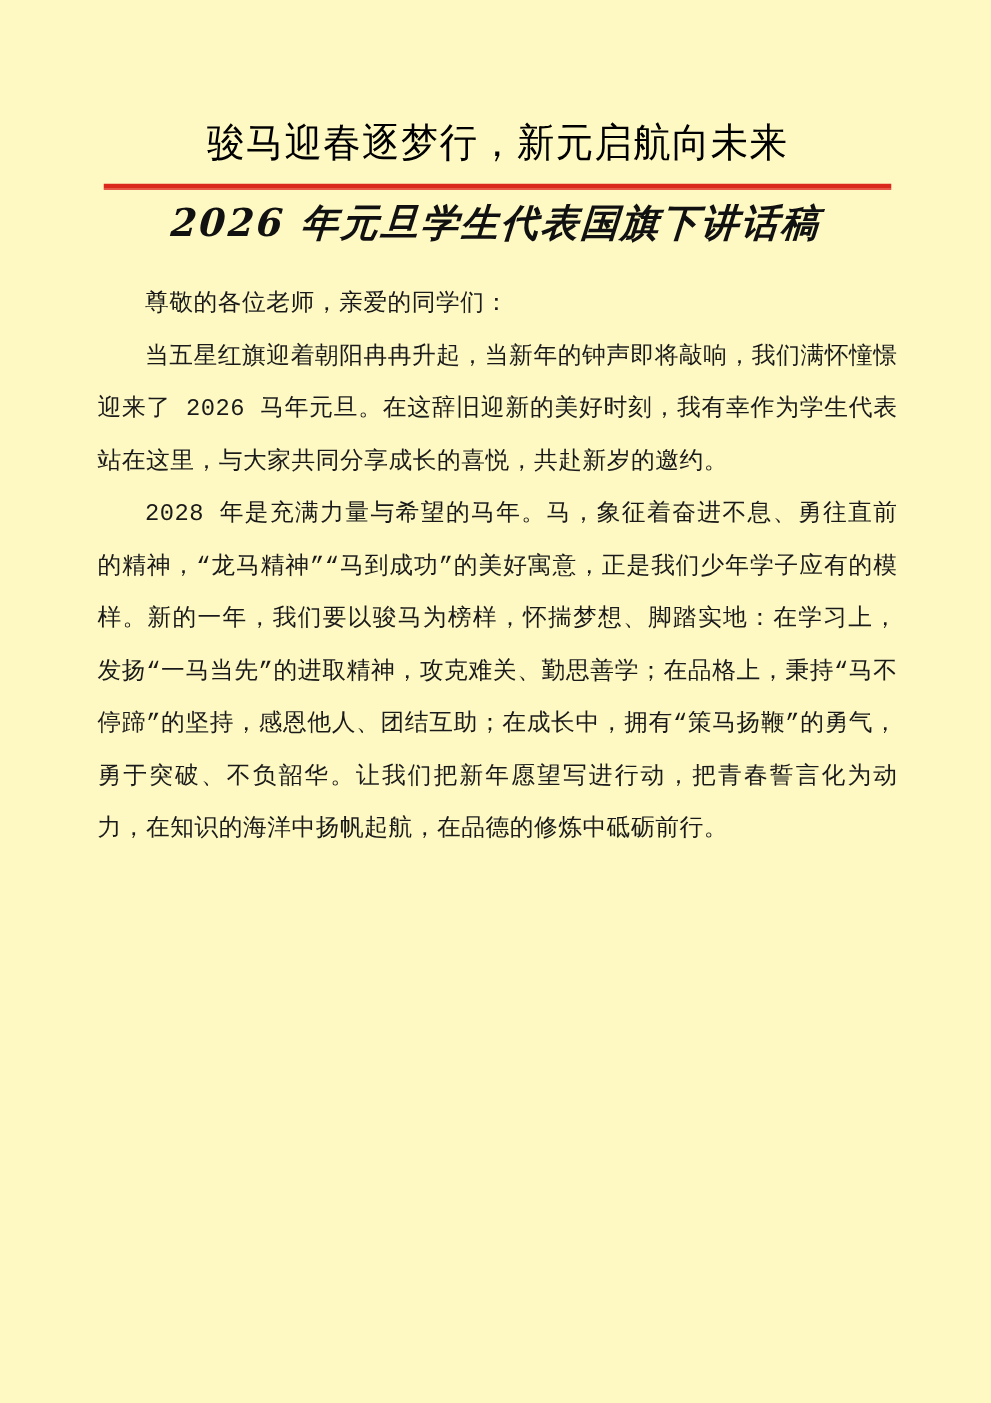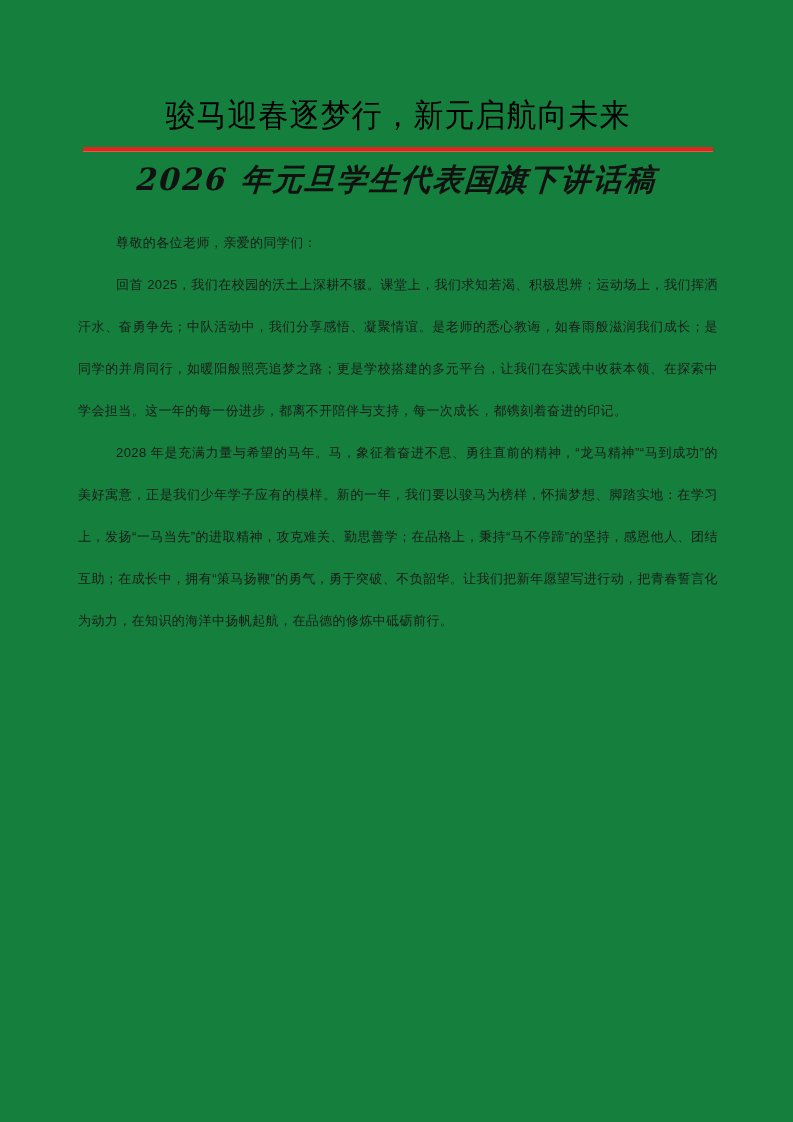--- a/index.html
+++ b/index.html
@@ -6,21 +6,21 @@
   html, body {
     margin: 0;
     padding: 0;
     background: #ffffff;
   }
 
   .page {
     position: relative;
     width: 793px;
     height: 1122px;
-    background: #15803d;
+    background: #fef9c3;
     margin: 0 auto;
     overflow: hidden;
     box-sizing: border-box;
   }
 
   .doc-body {
     position: absolute;
     left: 78px;
     top: 0;
     width: 640px;
@@ -67,22 +67,22 @@
     transform: skewX(-4deg) scaleY(1.02);
     transform-origin: center top;
   }
 
   
   .content {
     margin-top: 24px;
   }
 
   p.para {
-    font-family: Liberation Sans, sans-serif;
-    font-size: 13px;
+    font-family: Liberation Mono, monospace;
+    font-size: 19px;
     line-height: 42px;
     color: #1a1a1a;
     margin: 0;
     text-align: justify;
     text-justify: inter-character;
     text-indent: 38px;
     letter-spacing: 0.4px;
     word-break: break-all;
   }
 </style>
@@ -95,18 +95,18 @@
     <div class="title-block">
       <div class="title-main">骏马迎春逐梦行，新元启航向未来</div>
 
       <hr class="title-rule" style="border-top-color: rgb(218, 41, 28);">
 
       <div class="title-sub">2026 年元旦学生代表国旗下讲话稿</div>
     </div>
 
     <div class="content">
       <p class="para">尊敬的各位老师，亲爱的同学们：</p>
-      <p class="para">回首 2025，我们在校园的沃土上深耕不辍。课堂上，我们求知若渴、积极思辨；运动场上，我们挥洒汗水、奋勇争先；中队活动中，我们分享感悟、凝聚情谊。是老师的悉心教诲，如春雨般滋润我们成长；是同学的并肩同行，如暖阳般照亮追梦之路；更是学校搭建的多元平台，让我们在实践中收获本领、在探索中学会担当。这一年的每一份进步，都离不开陪伴与支持，每一次成长，都镌刻着奋进的印记。</p>
+      <p class="para">当五星红旗迎着朝阳冉冉升起，当新年的钟声即将敲响，我们满怀憧憬迎来了 2026 马年元旦。在这辞旧迎新的美好时刻，我有幸作为学生代表站在这里，与大家共同分享成长的喜悦，共赴新岁的邀约。</p>
       <p class="para">2028 年是充满力量与希望的马年。马，象征着奋进不息、勇往直前的精神，“龙马精神”“马到成功”的美好寓意，正是我们少年学子应有的模样。新的一年，我们要以骏马为榜样，怀揣梦想、脚踏实地：在学习上，发扬“一马当先”的进取精神，攻克难关、勤思善学；在品格上，秉持“马不停蹄”的坚持，感恩他人、团结互助；在成长中，拥有“策马扬鞭”的勇气，勇于突破、不负韶华。让我们把新年愿望写进行动，把青春誓言化为动力，在知识的海洋中扬帆起航，在品德的修炼中砥砺前行。</p>
     </div>
 
   </div>
 </div>
 
 </body></html>

